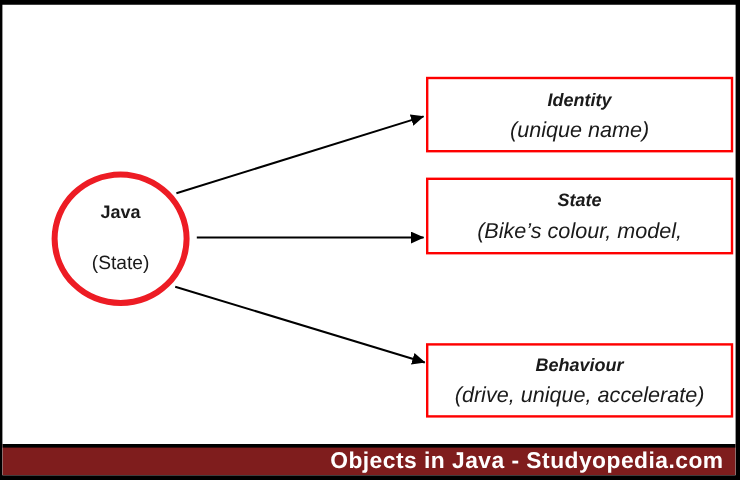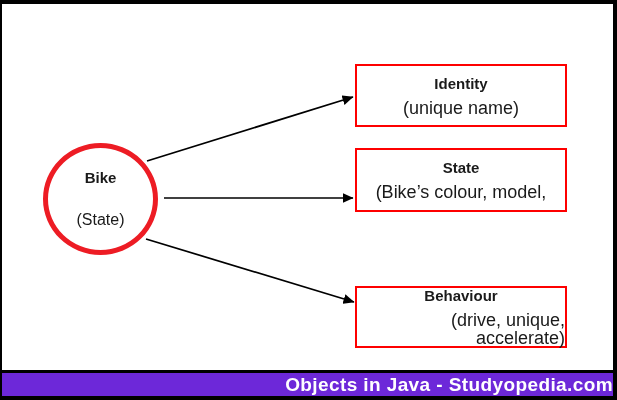--- a/index.html
+++ b/index.html
@@ -46,55 +46,57 @@
     font-size: 15px;
     line-height: 18px;
   }
   .node-subtitle {
     font-size: 16px;
     line-height: 18px;
   }
   .attr-box {
     position: absolute;
     left: 353px;
-    width: 212px;
+    width: 256px;
     box-sizing: border-box;
     border: 2px solid #fe0000;
     background: #ffffff;
     display: flex;
     flex-direction: column;
     align-items: center;
     justify-content: center;
     gap: 6px;
     text-align: right;
     color: #1a1a1a;
+    font-style: italic;
   }
   .attr-box .box-title {
     font-weight: bold;
     font-size: 15px;
     line-height: 18px;
   }
   .attr-box .box-subtitle {
     font-size: 18px;
     line-height: 18px;
   }
   .box-identity  { top: 60px;  height: 63px; }
   .box-state     { top: 144px; height: 64px; }
   .box-behaviour { top: 282px; height: 62px; }
   .footer-banner {
     position: absolute;
     left: 0;
     right: 0;
     bottom: 0;
     height: 23px;
-    background: #6d28d9;
+    background: #7f1d1d;
     border-top: 3px solid #000000;
     display: flex;
     align-items: center;
     justify-content: flex-end;
+    padding-right: 10px;
   }
   .footer-caption {
     color: #ffffff;
     font-weight: bold;
     font-size: 19px;
     letter-spacing: 0.4px;
     white-space: nowrap;
   }
 </style>
 </head>
@@ -107,21 +109,21 @@
       <marker id="ah" markerUnits="userSpaceOnUse" markerWidth="12" markerHeight="10" refX="10.5" refY="5" orient="auto">
         <path d="M0,0 L11,5 L0,10 z" fill="#000000"></path>
       </marker>
     </defs>
     <line x1="145" y1="157" x2="351" y2="93" stroke="#000000" stroke-width="1.7" marker-end="url(#ah)"></line>
     <line x1="162" y1="194" x2="351" y2="194" stroke="#000000" stroke-width="1.7" marker-end="url(#ah)"></line>
     <line x1="144" y1="235" x2="352" y2="298" stroke="#000000" stroke-width="1.7" marker-end="url(#ah)"></line>
   </svg>
 
   <div class="node-circle">
-    <div class="node-title">Bike</div>
+    <div class="node-title">Java</div>
     <div class="node-subtitle">(State)</div>
   </div>
 
   <div class="attr-box box-identity">
     <div class="box-title">Identity</div>
     <div class="box-subtitle">(unique name)</div>
   </div>
 
   <div class="attr-box box-state">
     <div class="box-title">State</div>

